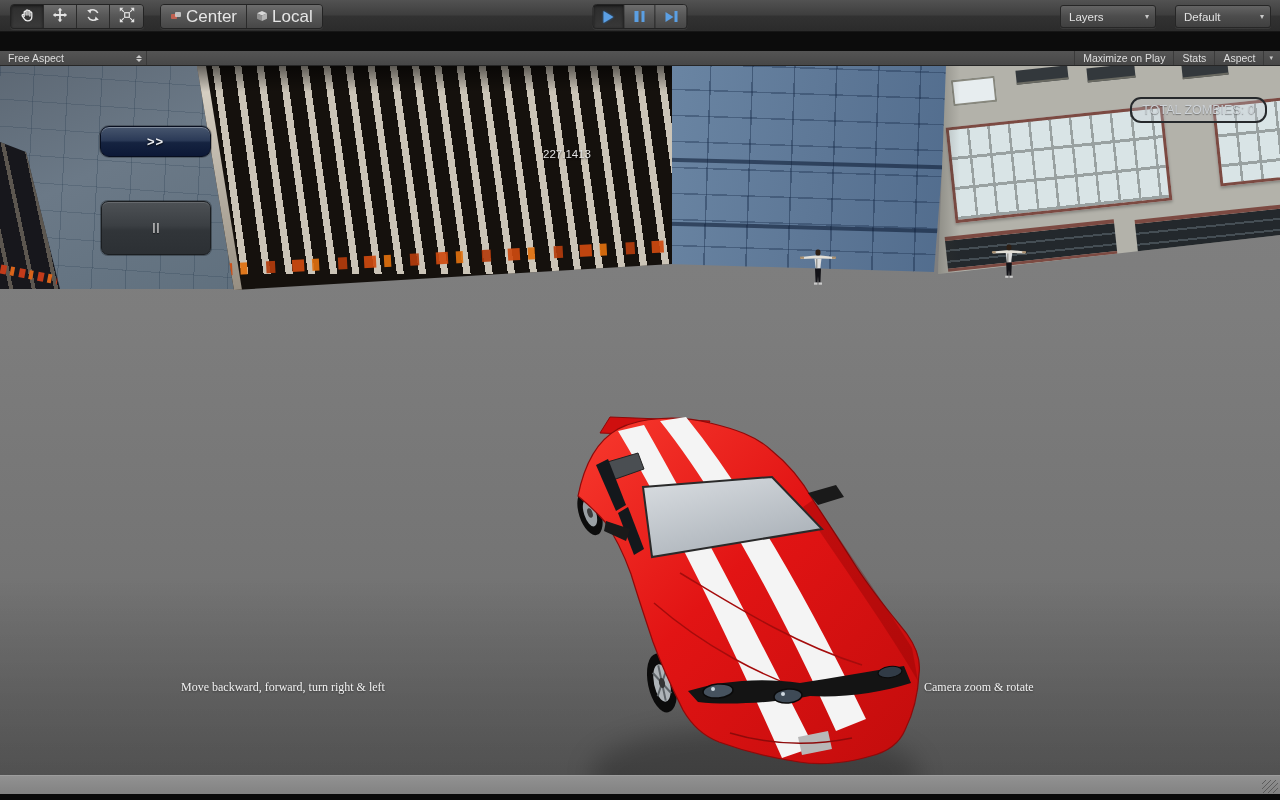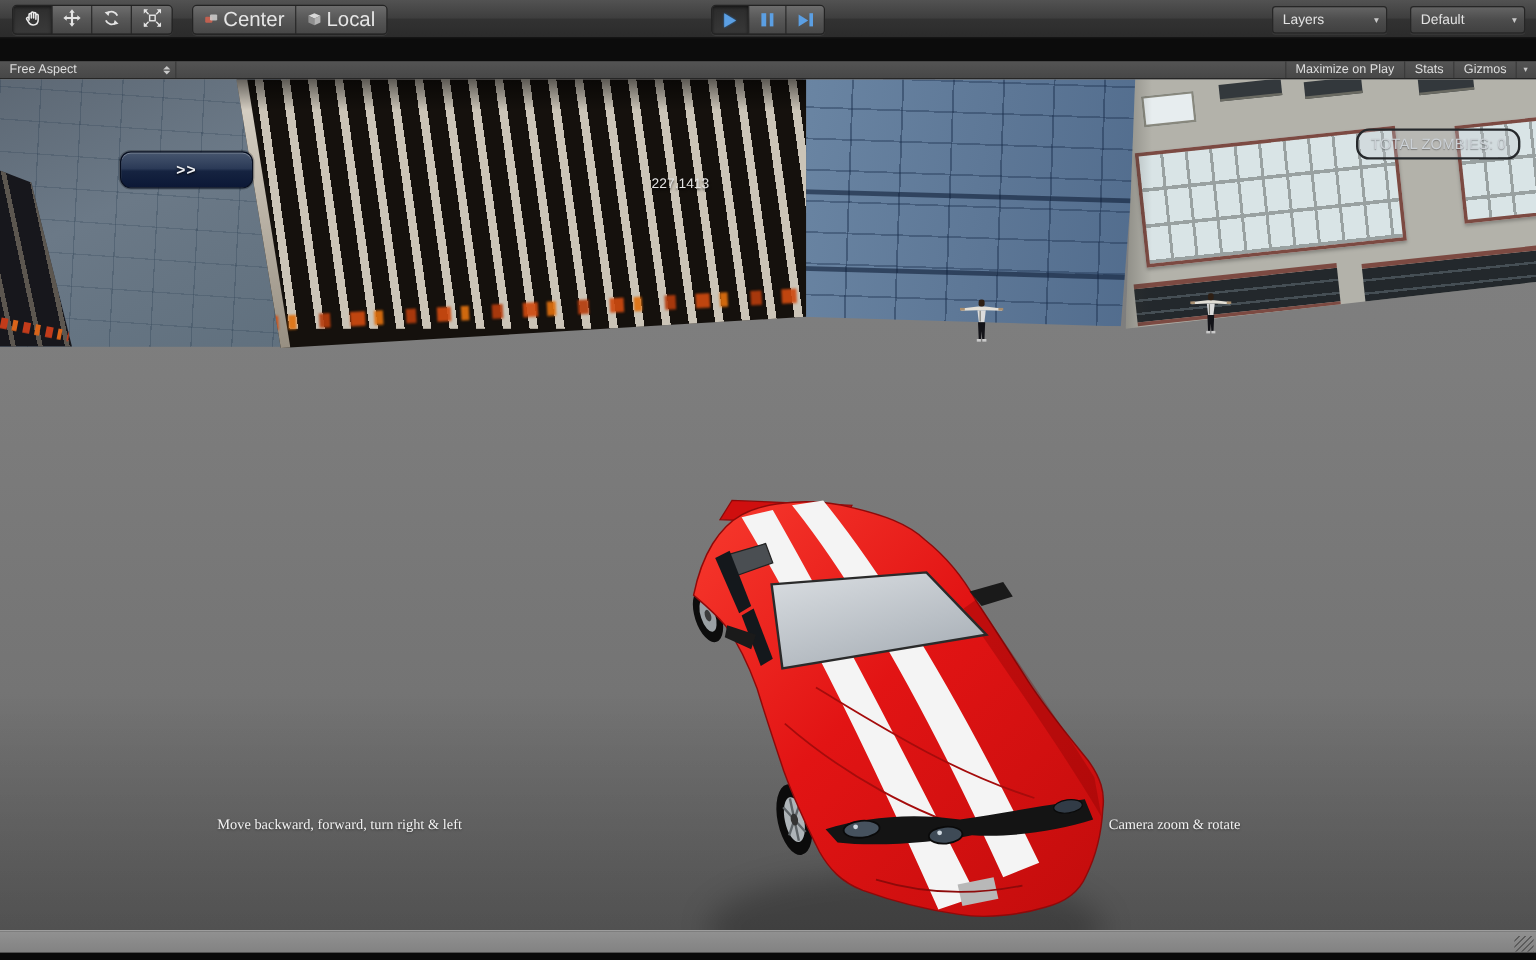--- a/index.html
+++ b/index.html
@@ -123,21 +123,21 @@
     background:linear-gradient(180deg,#47566e 0%,#2b3a57 46%,#152340 54%,#0c1836 100%);
     border:1px solid #070e1f;box-shadow:0 0 0 1px rgba(0,0,0,.25),inset 0 1px 0 rgba(255,255,255,.3);
     color:#eef0f4;font-size:13px;font-weight:bold;letter-spacing:1px;text-shadow:0 1px 2px #000;}
   .btn-std{border-radius:7px;
     background:linear-gradient(180deg,#4d5155 0%,#3b3f43 45%,#313539 55%,#2c3034 100%);
     border:1px solid #1b1e21;box-shadow:0 0 0 1px rgba(0,0,0,.3),inset 0 1px 0 rgba(255,255,255,.14);
     color:#d6d6d6;text-shadow:0 1px 1px rgba(0,0,0,.6);}
   .btn-pause2{left:101px;top:135px;width:110px;height:54px;font-size:14px;}
   .btn-quit{left:100px;top:199px;width:112px;height:60px;font-size:14px;letter-spacing:1px;}
   .speed{left:512px;top:82px;width:110px;color:#e3e3e3;font-size:11.5px;text-shadow:0 1px 2px rgba(0,0,0,.7);}
-  .zbadge{left:1130px;top:41px;width:133px;height:22px;border-radius:11px;
+  .zbadge{left:1130px;top:31px;width:133px;height:22px;border-radius:11px;
     background:rgba(195,200,205,.30);border:2px solid #26292c;color:#ccd1d6;font-size:12.5px;
     text-shadow:0 1px 1px rgba(0,0,0,.35);}
   .hint{color:#f2f2f2;font-size:12px;text-shadow:0 1px 2px rgba(0,0,0,.45);font-family:Liberation Serif, serif;}
   .hint-l{left:181px;top:614px;}
   .hint-r{left:924px;top:614px;}
   
   .statusbar{position:absolute;left:0;top:775px;width:1280px;height:18px;
     background:linear-gradient(180deg,#919191,#828282);border-top:1px solid #9d9d9d;border-bottom:1px solid #4c4c4c;}
   .grip{position:absolute;right:2px;bottom:1px;width:16px;height:13px;
     background:repeating-linear-gradient(135deg,transparent 0 2.5px,#5c5c5c 2.5px 3.5px);}
@@ -228,21 +228,21 @@
     <div class="aspect">
       <span>Free Aspect</span>
       <span class="updown">
           <b class="u"></b>
           <b class="d"></b>
         </span>
     </div>
     <div class="cb-right">
       <div class="cbitem">Maximize on Play</div>
       <div class="cbitem">Stats</div>
-      <div class="cbitem">Gizmos</div>
+      <div class="cbitem">Aspect</div>
       <div class="cbitem arrow">▾</div>
     </div>
   </div>
 
   <div class="gameview">
 
     <div class="bld bld-blue"></div>
     <div class="bld bld-darkslice">
       <div class="bars"></div>
       <div class="ticker"></div>
@@ -345,20 +345,21 @@
       <ellipse cx="228" cy="295" rx="14" ry="7" fill="#3e4a56" stroke="#0a0a0a" stroke-width="1.5" transform="rotate(-5 228 295)"></ellipse>
       <ellipse cx="330" cy="271" rx="12" ry="5.5" fill="#313b46" stroke="#0a0a0a" stroke-width="1" transform="rotate(-8 330 271)"></ellipse>
       <circle cx="153" cy="288" r="2" fill="#cfd8e0"></circle>
         <circle cx="223" cy="293" r="2" fill="#cfd8e0"></circle>
 
       <path d="M238 336 268 330 272 348 242 354 Z" fill="#b8b8b8"></path>
       <path d="M170 332 C210 344 252 345 292 337" fill="none" stroke="#8e0a0a" stroke-width="1.5"></path>
     </svg>
 
     <button class="hud btn-skip">&gt;&gt;</button>
+    <button class="hud btn-std btn-pause2">II</button>
     <div class="hud speed">227.1413</div>
     <div class="hud zbadge">TOTAL ZOMBIES: 0</div>
     <div class="hud hint hint-l">Move backward, forward, turn right &amp; left</div>
     <div class="hud hint hint-r">Camera zoom &amp; rotate</div>
   </div>
 
   <div class="statusbar">
     <div class="grip"></div>
   </div>
   <div class="bottomedge"></div>

